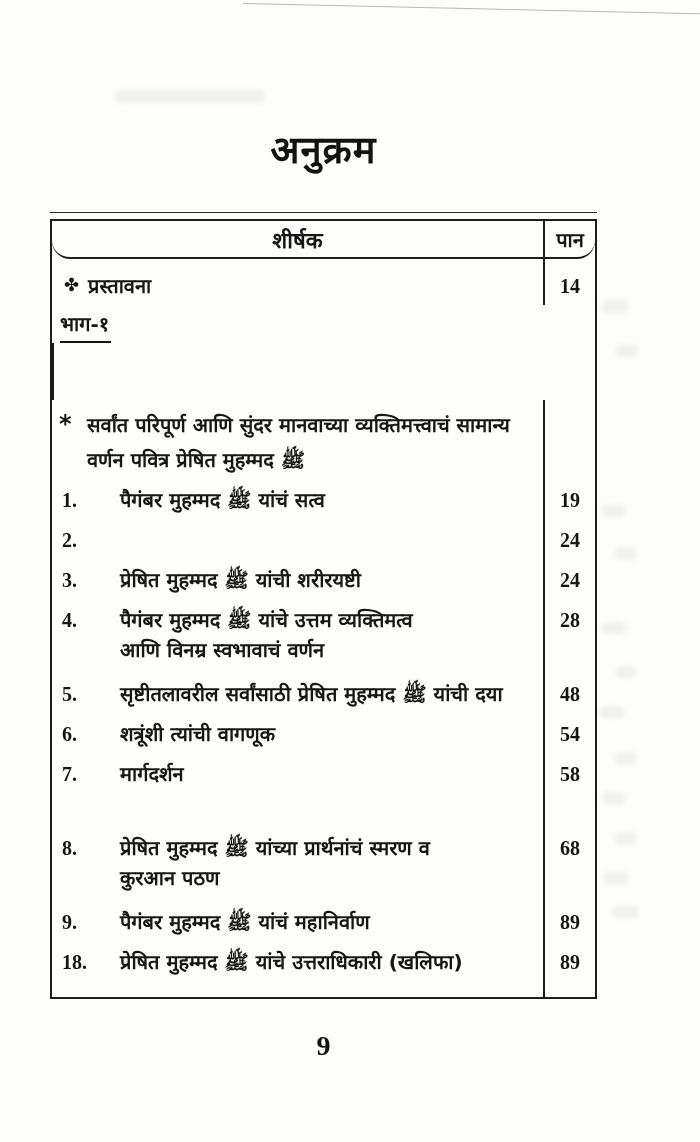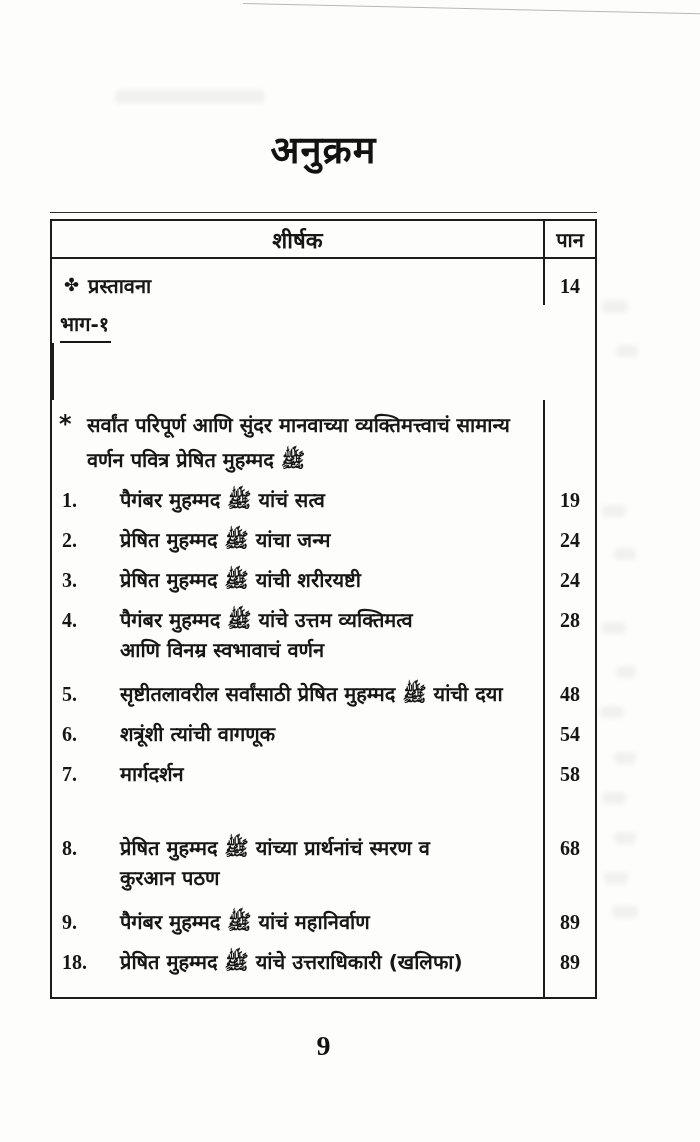--- a/index.html
+++ b/index.html
@@ -36,21 +36,21 @@
     background:transparent;
   }
   .trow{display:flex;align-items:stretch;}
   .c-main{flex:1;display:flex;min-width:0;}
   .c-page{
     width:50px;flex:0 0 50px;border-left:2px solid #1c1c1c;
     text-align:center;
     font-family:"Liberation Serif",serif;font-weight:bold;font-size:20px;
   }
   
-  .thead{height:36px;border-bottom:2px solid #1c1c1c;}
+  .thead{height:36px;border-bottom:2px solid #1c1c1c;border-radius:18px;}
   .thead .c-main{align-items:center;justify-content:center;
     font-size:22px;font-weight:bold;}
   .thead .c-page{display:flex;align-items:center;justify-content:center;
     font-family:"DejaVu Sans",sans-serif;font-size:20px;font-weight:bold;}
   
   .rb{font-size:20px;font-weight:bold;line-height:30px;}
   .rb .c-main{padding-top:7px;}
   .rb .c-page{padding-top:7px;line-height:30px;}
   .row-pras{min-height:46px;}
   .row-pras .c-main{padding-top:12px;padding-left:12px;}
@@ -140,23 +140,20 @@
       <span class="txt">
           <span class="l">पैगंबर मुहम्मद ﷺ यांचं सत्व</span>
         </span>
     </div>
     <div class="c-page">19</div>
   </div>
 
   <div class="trow rb item">
     <div class="c-main">
       <span class="num">2.</span>
-      <span class="txt">
-          <span class="l">प्रेषित मुहम्मद ﷺ यांचा जन्म</span>
-        </span>
     </div>
     <div class="c-page">24</div>
   </div>
 
   <div class="trow rb item">
     <div class="c-main">
       <span class="num">3.</span>
       <span class="txt">
           <span class="l">प्रेषित मुहम्मद ﷺ यांची शरीरयष्टी</span>
         </span>

